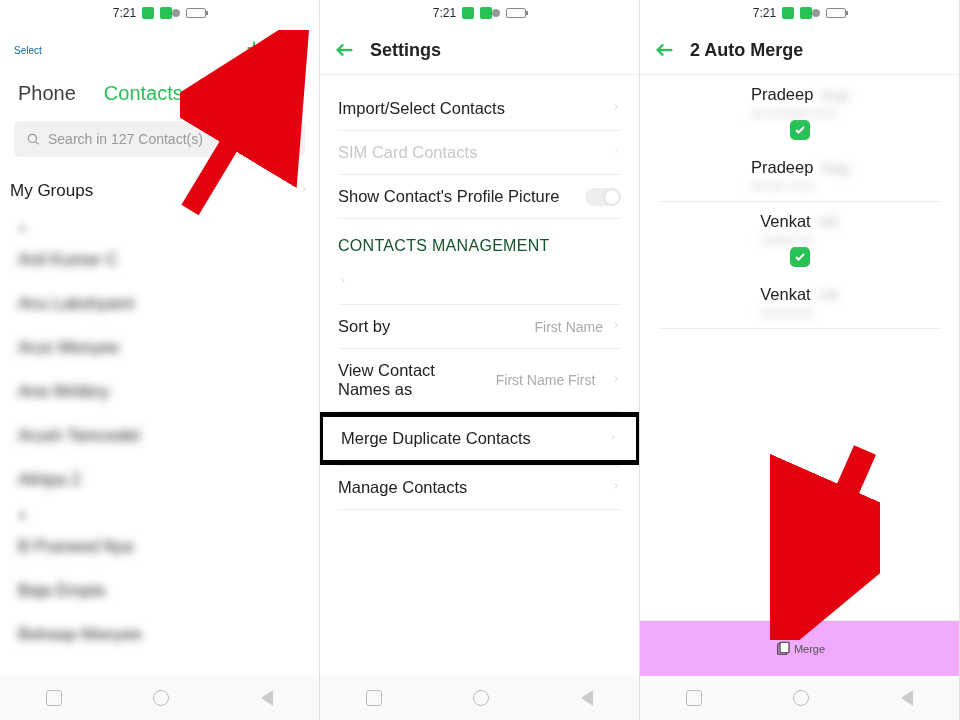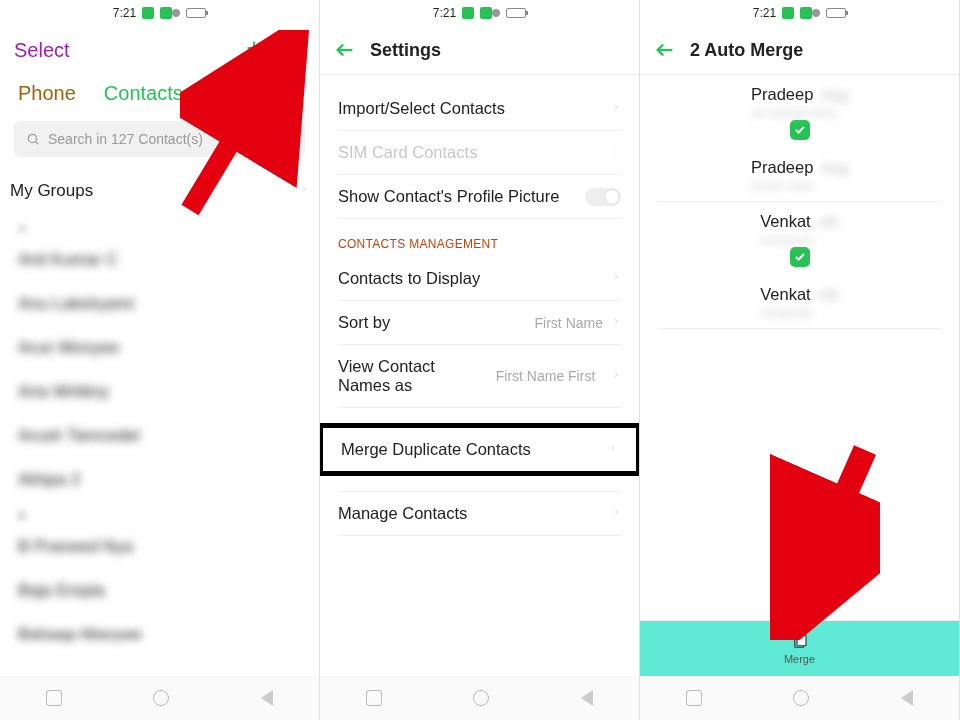--- a/index.html
+++ b/index.html
@@ -12,64 +12,64 @@
   .status .right { display: flex; align-items: center; gap: 6px; font-size: 11px; color: #555; }
   .stat-icon { width: 12px; height: 12px; background: #27c255; border-radius: 2px; display: inline-block; }
   .stat-dot { width: 8px; height: 8px; background: #999; border-radius: 50%; display:inline-block; }
   .bat { width: 20px; height: 10px; border: 1px solid #888; border-radius: 2px; position: relative; }
   .bat::after { content:""; position:absolute; right:-3px; top:2px; width:2px; height:4px; background:#888; }
 
   
   .hdr { height: 48px; display: flex; align-items: center; padding: 0 14px; gap: 14px; }
   .hdr .title { font-size: 18px; font-weight: 700; color: #222; }
   .back-arrow svg { display: block; }
-  .select-link { color: #a21caf; font-size: 20px; flex: 1; }
+  .select-link { color: #0369a1; font-size: 10px; flex: 1; }
   .hdr-icons { display: flex; align-items: center; gap: 20px; }
 
   
   .tabs { display: flex; gap: 28px; padding: 8px 18px 12px 18px; font-size: 20px; font-weight: 500; }
-  .tabs .tab { color: #a16207; cursor: pointer; }
+  .tabs .tab { color: #404040; cursor: pointer; }
   .tabs .tab.active { color: #27c255; }
 
   
   .search { margin: 4px 14px 10px 14px; background: #f1f1f1; border-radius: 6px; height: 36px; display: flex; align-items: center; padding: 0 12px; gap: 8px; color: #999; font-size: 14px; text-align: center; }
 
   
   .row { padding: 12px 18px; display: flex; align-items: center; justify-content: space-between; font-size: 16.5px; color: #222; }
   .row .label { flex: 1; }
   .row .val { color: #aaa; font-size: 14px; margin-right: 8px; }
   .chev { color: #ccc; }
   .row.disabled .label { color: #c8c8c8; }
-  .section-hdr { padding: 18px 18px 6px 18px; font-size: 12px; letter-spacing: 0.3px; color: #c2410c; }
+  .section-hdr { padding: 18px 18px 6px 18px; font-size: 16px; letter-spacing: 0.3px; color: #14532d; }
   .sep { height: 1px; background: #eee; margin: 0 18px; }
   .sep.full { margin: 0; }
   .toggle { width: 36px; height: 18px; border-radius: 10px; background: #eee; position: relative; }
   .toggle::after { content:""; position:absolute; right:2px; top:2px; width:14px; height:14px; background:#fff; border-radius:50%; box-shadow: 0 0 2px rgba(0,0,0,.2); }
 
   
-  .highlight-box { border: 5px solid #000; margin: 15px -2px; }
+  .highlight-box { border: 5px solid #000; margin: 0 -2px; }
   .highlight-box .row { padding: 12px 18px; }
 
   
   .blur-item { padding: 12px 18px; font-size: 17px; color: #222; filter: blur(4px); }
   .letter-hdr { padding: 6px 18px 2px 18px; font-size: 13px; color: #999; filter: blur(3px); }
 
   
   .subhdr { display: flex; justify-content: space-between; padding: 14px 18px 6px 18px; font-size: 12.5px; color: #aaa; }
 
   
   .grp-item { padding: 10px 18px 8px 18px; display: flex; align-items: center; justify-content: space-between; flex-direction: column; }
   .grp-item .txt .name { font-size: 16.5px; color: #222; display:flex; align-items:center; gap:8px; }
   .grp-item .txt .name .blur { filter: blur(4px); color:#bbb; font-size:15px; }
   .grp-item .txt .sub { font-size: 12px; color: #ccc; filter: blur(4px); margin-top:2px; }
   .check { width: 20px; height: 20px; border-radius: 5px; background: #27c255; display:flex; align-items:center; justify-content:center; }
   .check svg { display:block; }
 
   
-  .merge-bar { position: absolute; bottom: 44px; left: 0; right: 0; border-top: 1px solid #eee; height: 56px; display:flex; flex-direction:column; align-items:center; justify-content:center; gap:2px; background:#5eead4; }
+  .merge-bar { position: absolute; bottom: 44px; left: 0; right: 0; border-top: 1px solid #eee; height: 56px; display:flex; flex-direction:row; align-items:center; justify-content:center; gap:2px; background:#f0abfc; }
   .merge-bar .lbl { font-size: 11px; color: #555; }
 
   
   .nav { position:absolute; bottom:0; left:0; right:0; height:44px; display:flex; align-items:center; justify-content:space-around; background:#fafafa; }
   .nav .nshape { width:16px; height:16px; border:1.5px solid #bbb; }
   .nav .sq { border-radius:3px; }
   .nav .ci { border-radius:50%; }
   .nav .tri { width:0;height:0;border:none;border-top:8px solid transparent;border-bottom:8px solid transparent;border-right:12px solid #ccc; background:none; }
 
   
@@ -211,21 +211,20 @@
 
   <div class="row">
     <span class="label">Show Contact's Profile Picture</span>
     <span class="toggle"></span>
   </div>
   <div class="sep"></div>
 
   <div class="section-hdr">CONTACTS MANAGEMENT</div>
 
   <div class="row">
-    <span class="label">Contacts to Display</span>
     <span class="chev"><svg width="10" height="14" viewBox="0 0 24 24" fill="none" stroke="#ccc" stroke-width="2">
           <polyline points="9 18 15 12 9 6"></polyline>
         </svg></span>
   </div>
   <div class="sep"></div>
 
   <div class="row">
     <span class="label">Sort by</span>
     <span class="val">First Name</span>
     <span class="chev"><svg width="10" height="14" viewBox="0 0 24 24" fill="none" stroke="#ccc" stroke-width="2">

